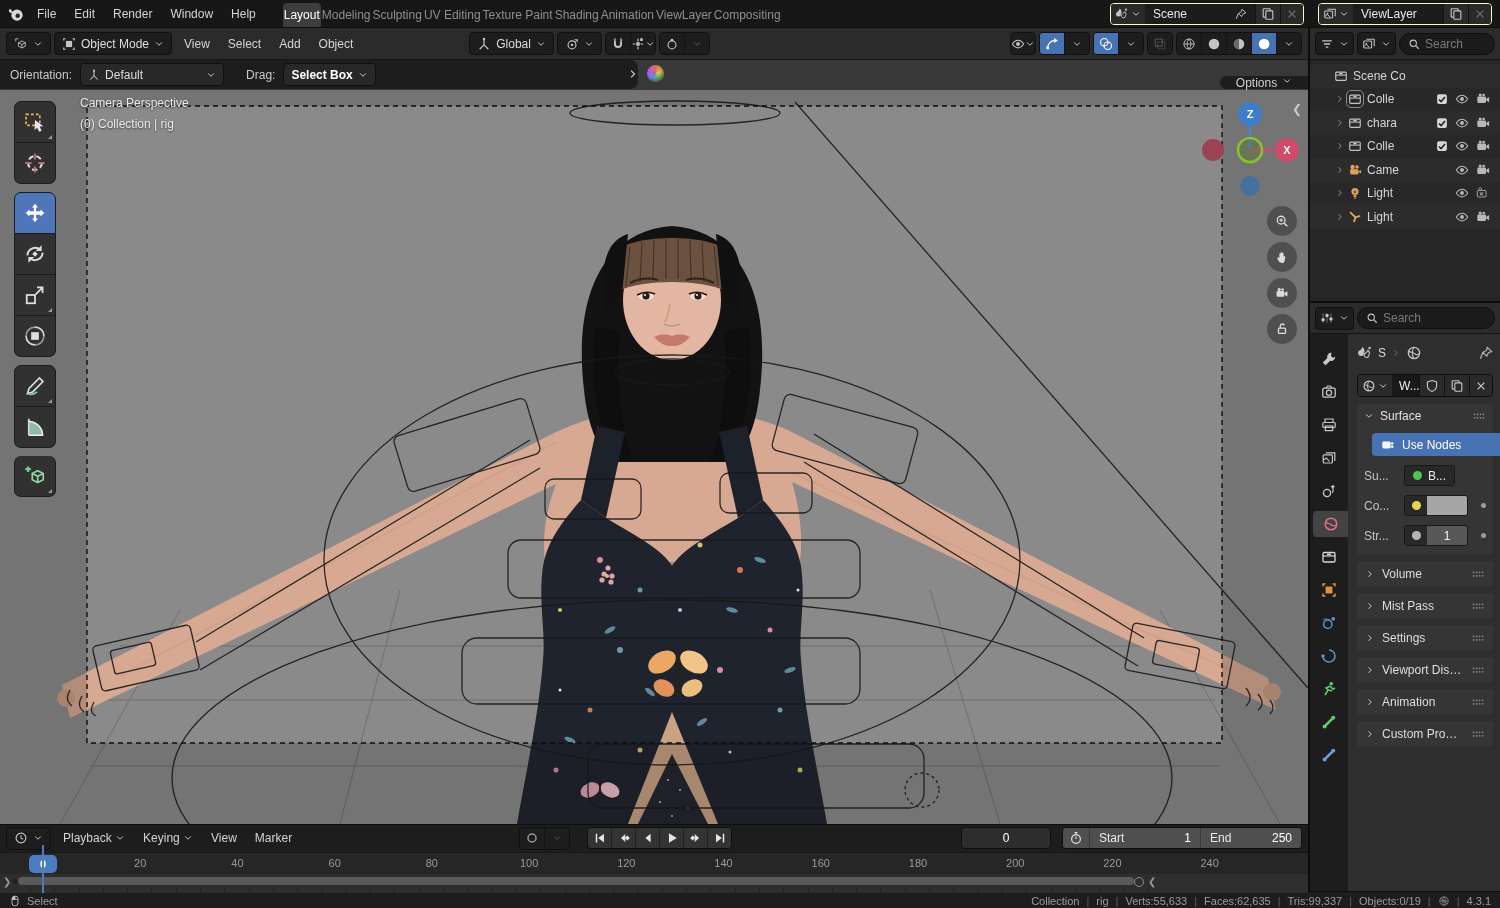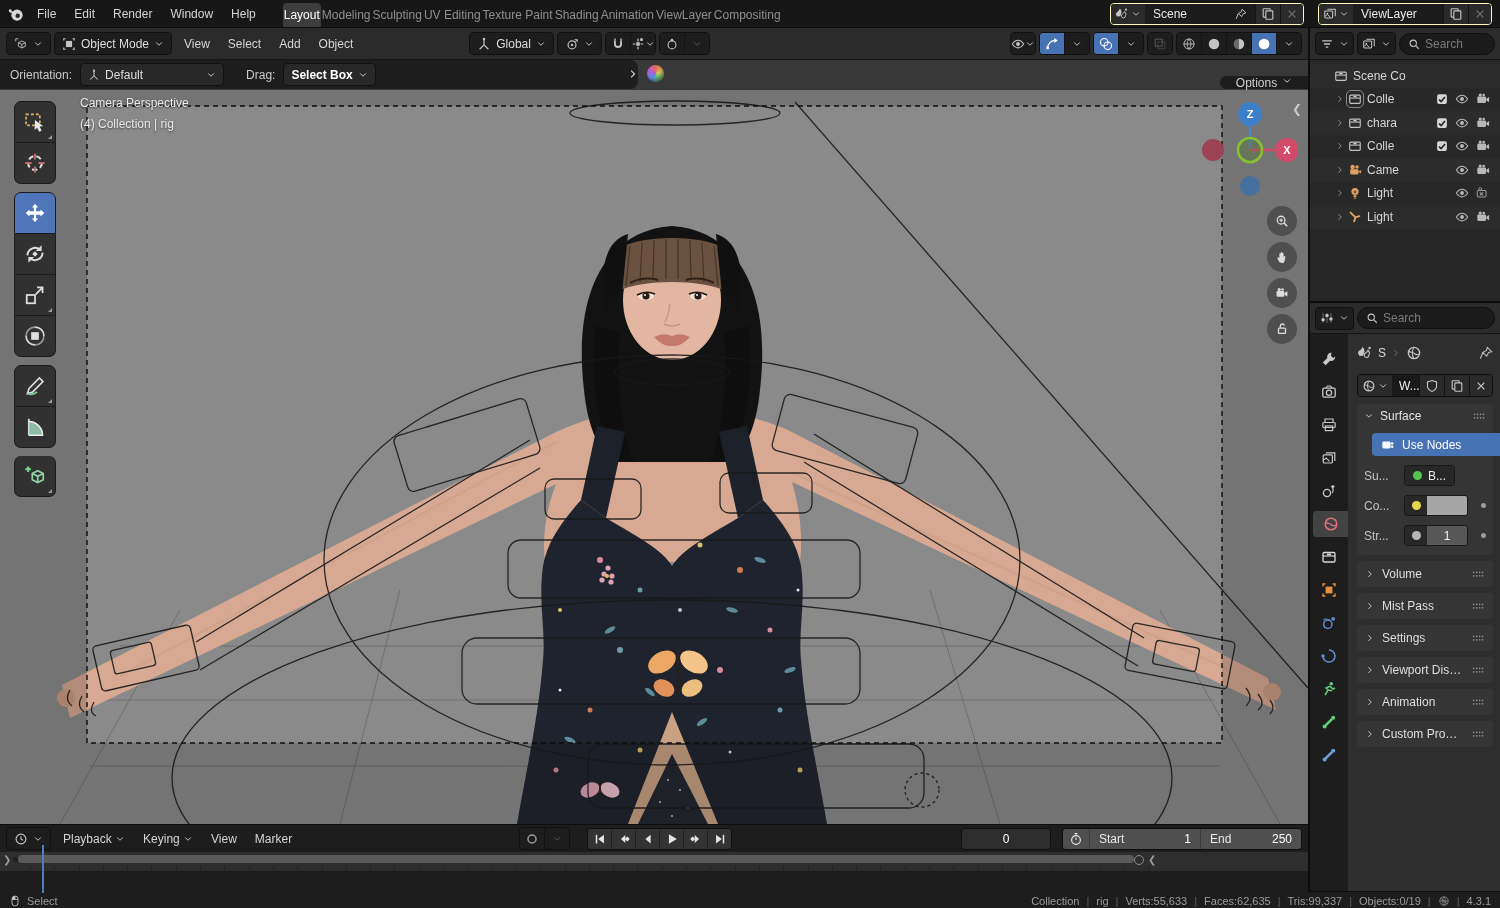--- a/index.html
+++ b/index.html
@@ -657,21 +657,21 @@
           <g fill="rgba(16,16,16,0.18)">
             <rect x="0" y="0" width="1308" height="16"></rect>
             <rect x="0" y="16" width="87" height="637"></rect>
             <rect x="1222" y="16" width="86" height="637"></rect>
             <rect x="0" y="653" width="1308" height="81"></rect>
           </g>
           <rect x="87" y="16" width="1135" height="637" fill="none" stroke="#0e0e0e" stroke-width="1.4" stroke-dasharray="5 4"></rect>
         </svg>
 
         <div class="vp-text" style="top:6px">Camera Perspective</div>
-        <div class="vp-text" style="top:27px">(4) Collection | rig</div>
+        <div class="vp-text" style="top:27px">(0) Collection | rig</div>
 
         <div class="vtoolbar" id="vtoolbar">
             <div class="vtool gstart">
               <span class="ico s22">
                 <svg viewBox="0 0 16 16" aria-hidden="true">
                   <rect x="1.5" y="2.5" width="10" height="8" fill="none" stroke="#e8b55e" stroke-dasharray="2 1.6" stroke-width="1.2"></rect>
                   <path d="M8 6.5l6 4.5-2.6.3 1.4 3-1.8.8-1.4-3-1.9 1.8z" fill="#e8e8e8"></path>
                 </svg>
               </span>
               <span class="corner"></span>
@@ -911,20 +911,35 @@
             <span class="rg" style="width:92px">
                 <span>Start</span>
                 <span class="val">1</span>
               </span>
             <span class="rg" style="width:82px">
                 <span>End</span>
                 <span class="val">250</span>
               </span>
           </span>
         </div>
+        <div class="tl-ruler" id="tl-ruler">
+          <span class="pill">0</span>
+        <span class="tick" style="left: 140.22px;">20</span>
+            <span class="tick" style="left: 237.44px;">40</span>
+            <span class="tick" style="left: 334.66px;">60</span>
+            <span class="tick" style="left: 431.88px;">80</span>
+            <span class="tick" style="left: 529.1px;">100</span>
+            <span class="tick" style="left: 626.32px;">120</span>
+            <span class="tick" style="left: 723.54px;">140</span>
+            <span class="tick" style="left: 820.76px;">160</span>
+            <span class="tick" style="left: 917.98px;">180</span>
+            <span class="tick" style="left: 1015.2px;">200</span>
+            <span class="tick" style="left: 1112.42px;">220</span>
+            <span class="tick" style="left: 1209.64px;">240</span>
+          </div>
         <div class="playline"></div>
         <div class="tl-channel">
           <span style="position:absolute;left:3px;top:2px;color:#9a9a9a;font-size:10px">❯</span>
           <span style="position:absolute;left:13px;top:5px;width:5px;height:5px;border-radius:50%;background:#1f1f1f"></span>
           <div class="scrollbar"></div>
           <span class="sb-knob"></span>
           <span style="position:absolute;left:1148px;top:2px;color:#9a9a9a;font-size:10px">❮</span>
           <div class="tl-ticks"></div>
         </div>
       </div>

